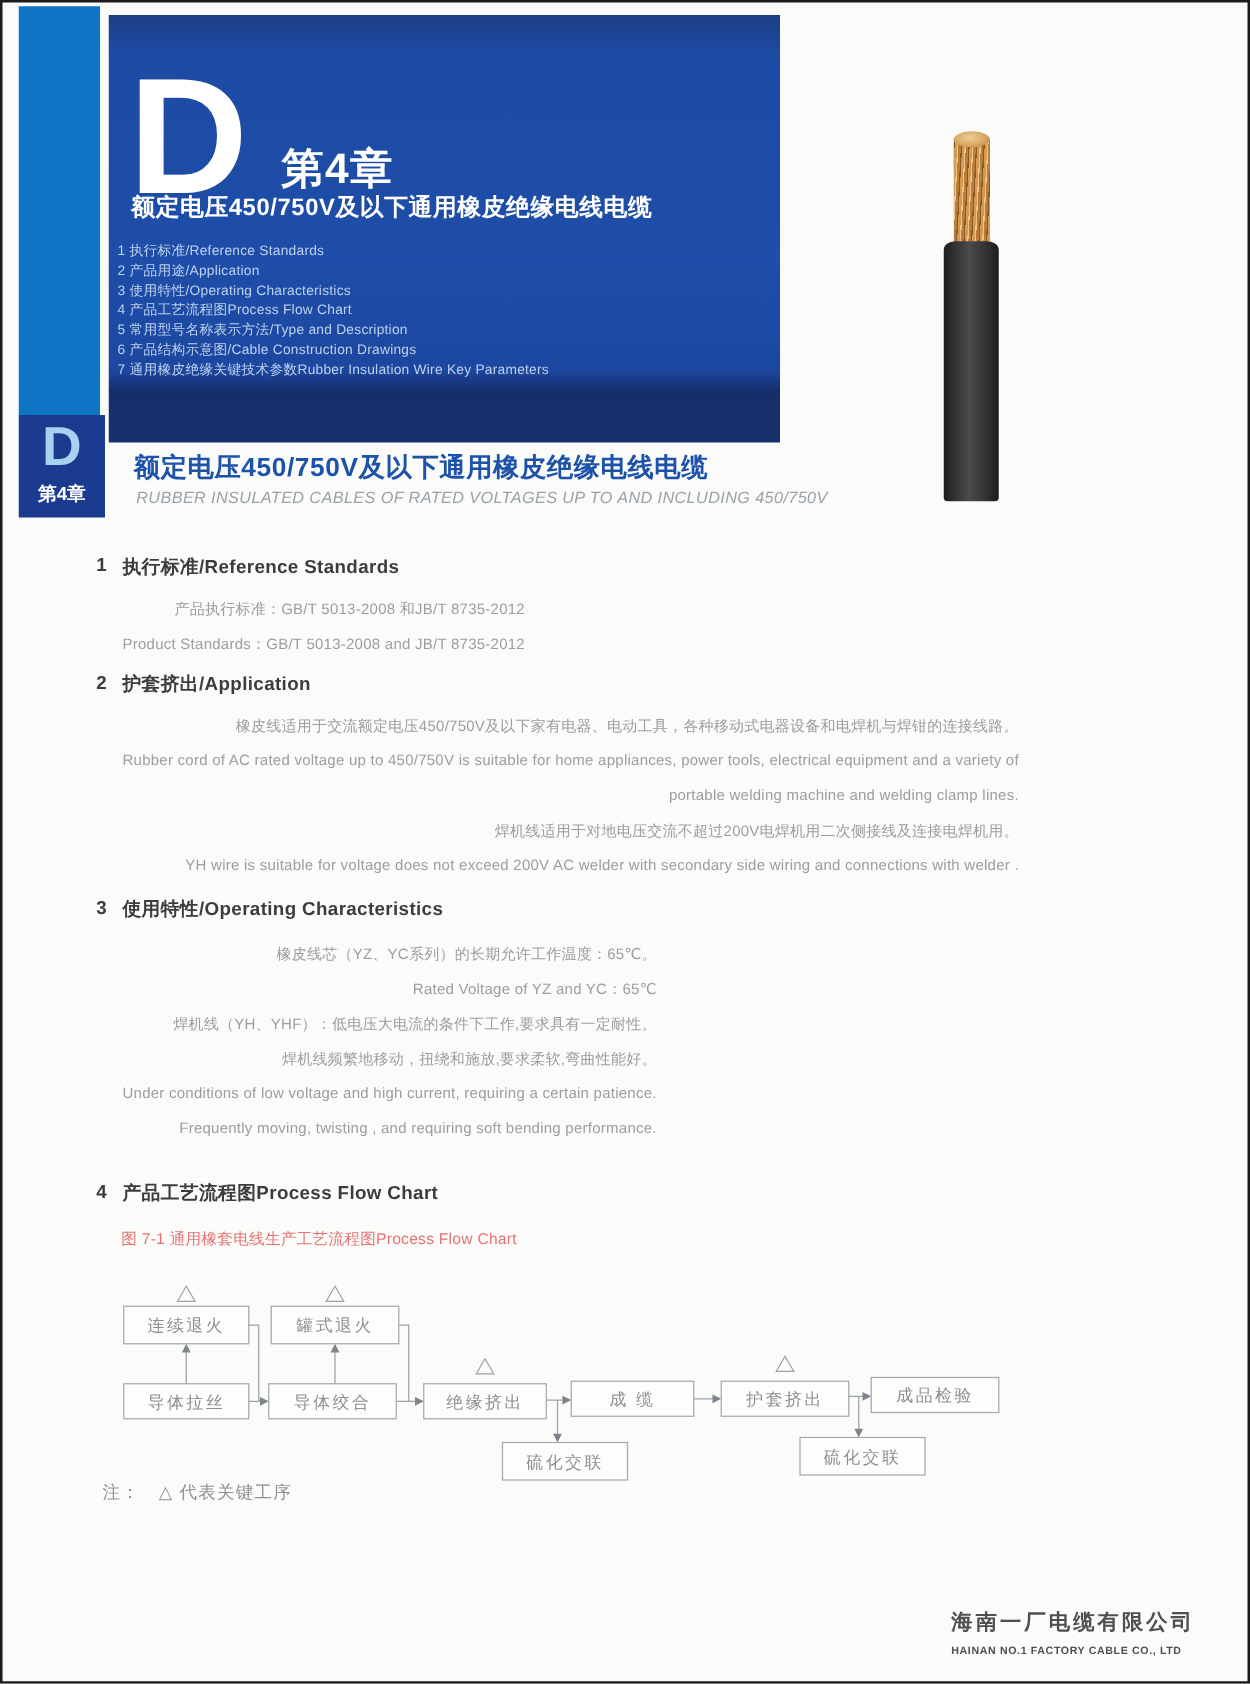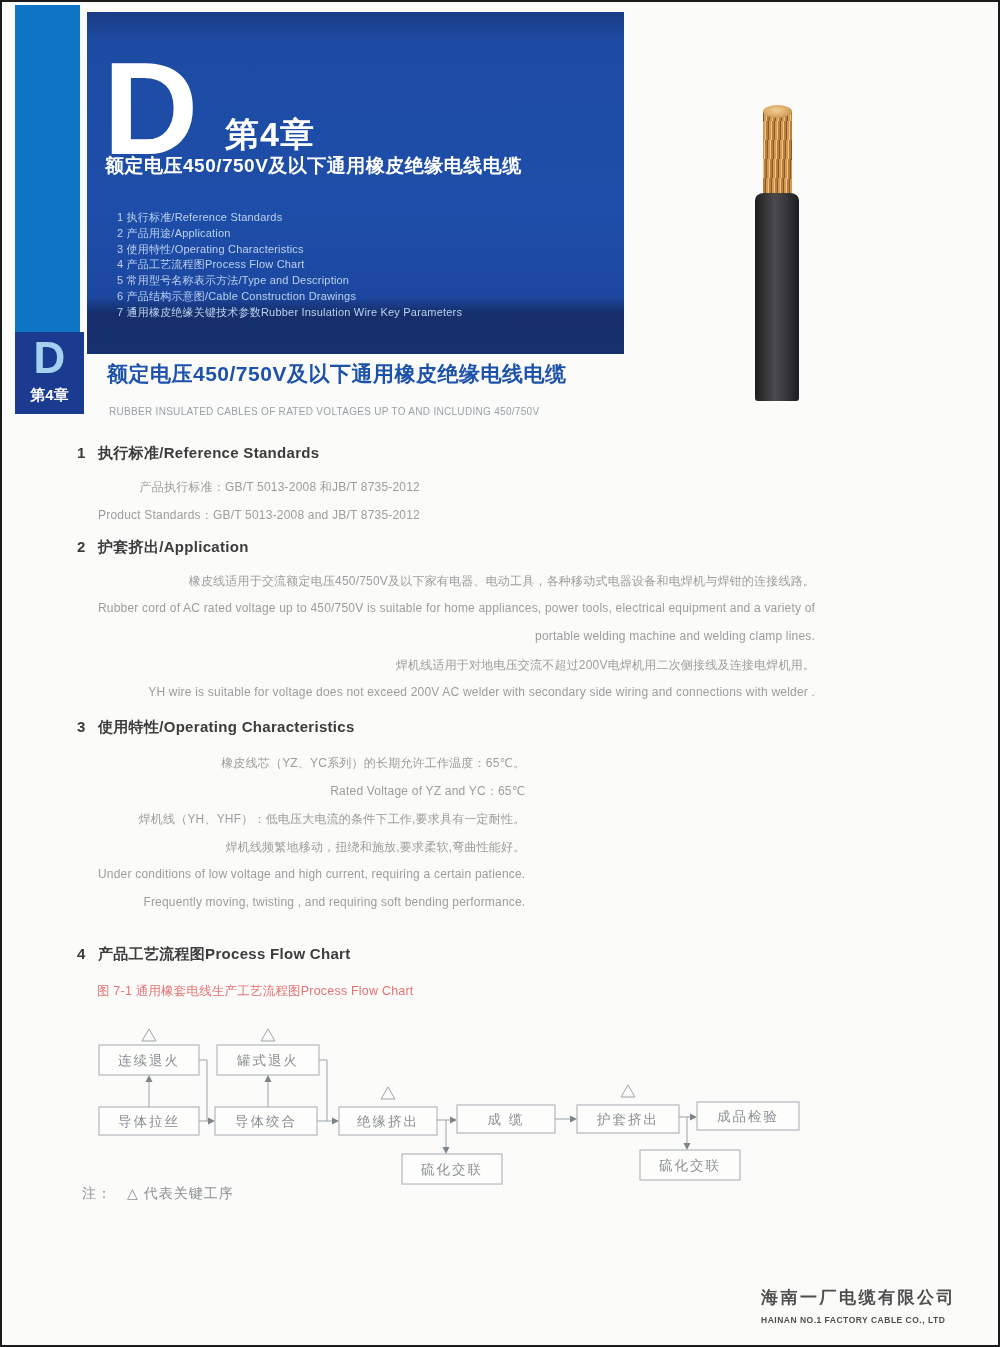--- a/index.html
+++ b/index.html
@@ -11,27 +11,27 @@
   }
   
   .side-strip { position:absolute; left:13px; top:3px; width:65px; height:327px; background:#0e74c4; }
   .hero {
     position:absolute; left:85px; top:10px; width:537px; height:342px;
     background:linear-gradient(180deg,#1b3d85 0%,#1d4ba4 9%,#1e4ea9 58%,#1c47a0 83%,#162f6c 88%,#17316e 100%);
   }
   .hero-letter { position:absolute; left:16px; top:46px; font-size:132px; line-height:0.78; font-weight:bold; color:#ffffff; }
   .hero-chapter { position:absolute; left:138px; top:100px; font-size:34px; font-weight:bold; color:#ffffff; letter-spacing:1px; }
   .hero-title { position:absolute; left:18px; top:141px; font-size:19px; font-weight:bold; color:#ffffff; letter-spacing:0.5px; white-space:nowrap; }
-  .hero-toc { position:absolute; left:30px; top:182px; font-size:11px; line-height:15.8px; color:#bdd1ee; letter-spacing:0.2px;margin-top:16px; }
+  .hero-toc { position:absolute; left:7px; top:182px; font-size:11px; line-height:15.8px; color:#bdd1ee; letter-spacing:0.2px; }
   
   .chapter-tab { position:absolute; left:13px; top:330px; width:69px; height:82px; background:#1b3b90; text-align:center; }
   .chapter-tab .tab-letter { position:absolute; left:0; right:0; top:2px; font-size:44px; font-weight:bold; color:#a7d1f0; line-height:1.1; }
   .chapter-tab .tab-label { position:absolute; left:0; right:0; bottom:9px; font-size:15px; font-weight:bold; color:#ffffff; }
   .banner-title { position:absolute; left:105px; top:358px; font-size:21px; font-weight:bold; color:#1d52aa; letter-spacing:0.5px; white-space:nowrap; }
-  .banner-subtitle { position:absolute; left:107px; top:404px; font-size:10px; color:#99a1aa; letter-spacing:0.3px; white-space:nowrap; }
+  .banner-subtitle { position:absolute; left:107px; top:388px; font-size:13px; color:#99a1aa; letter-spacing:0.3px; white-space:nowrap;font-style:italic; }
   
   .cable { position:absolute; left:753px; top:103px; width:44px; height:296px; }
   .copper { position:absolute; left:8px; top:6px; width:29px; height:110px;
     background:repeating-linear-gradient(93deg,#8a5a24 0 1px,#d29a52 1px 3px,#f0c488 3px 4px,#b97f3a 4px 6px); }
   .copper-cap { position:absolute; left:8px; top:0; width:29px; height:13px; border-radius:50%;
     background:radial-gradient(ellipse at 45% 40%, #f0cf96 0%, #d8a763 55%, #a9783a 100%); }
   .sheath { position:absolute; left:0; top:88px; width:44px; height:208px;
     border-radius:9px 9px 3px 3px / 7px 7px 3px 3px;
     background:linear-gradient(90deg,#1e1e20 0%,#3a3a3c 28%,#4b4b4d 46%,#38383a 70%,#1c1c1e 100%); }
   

